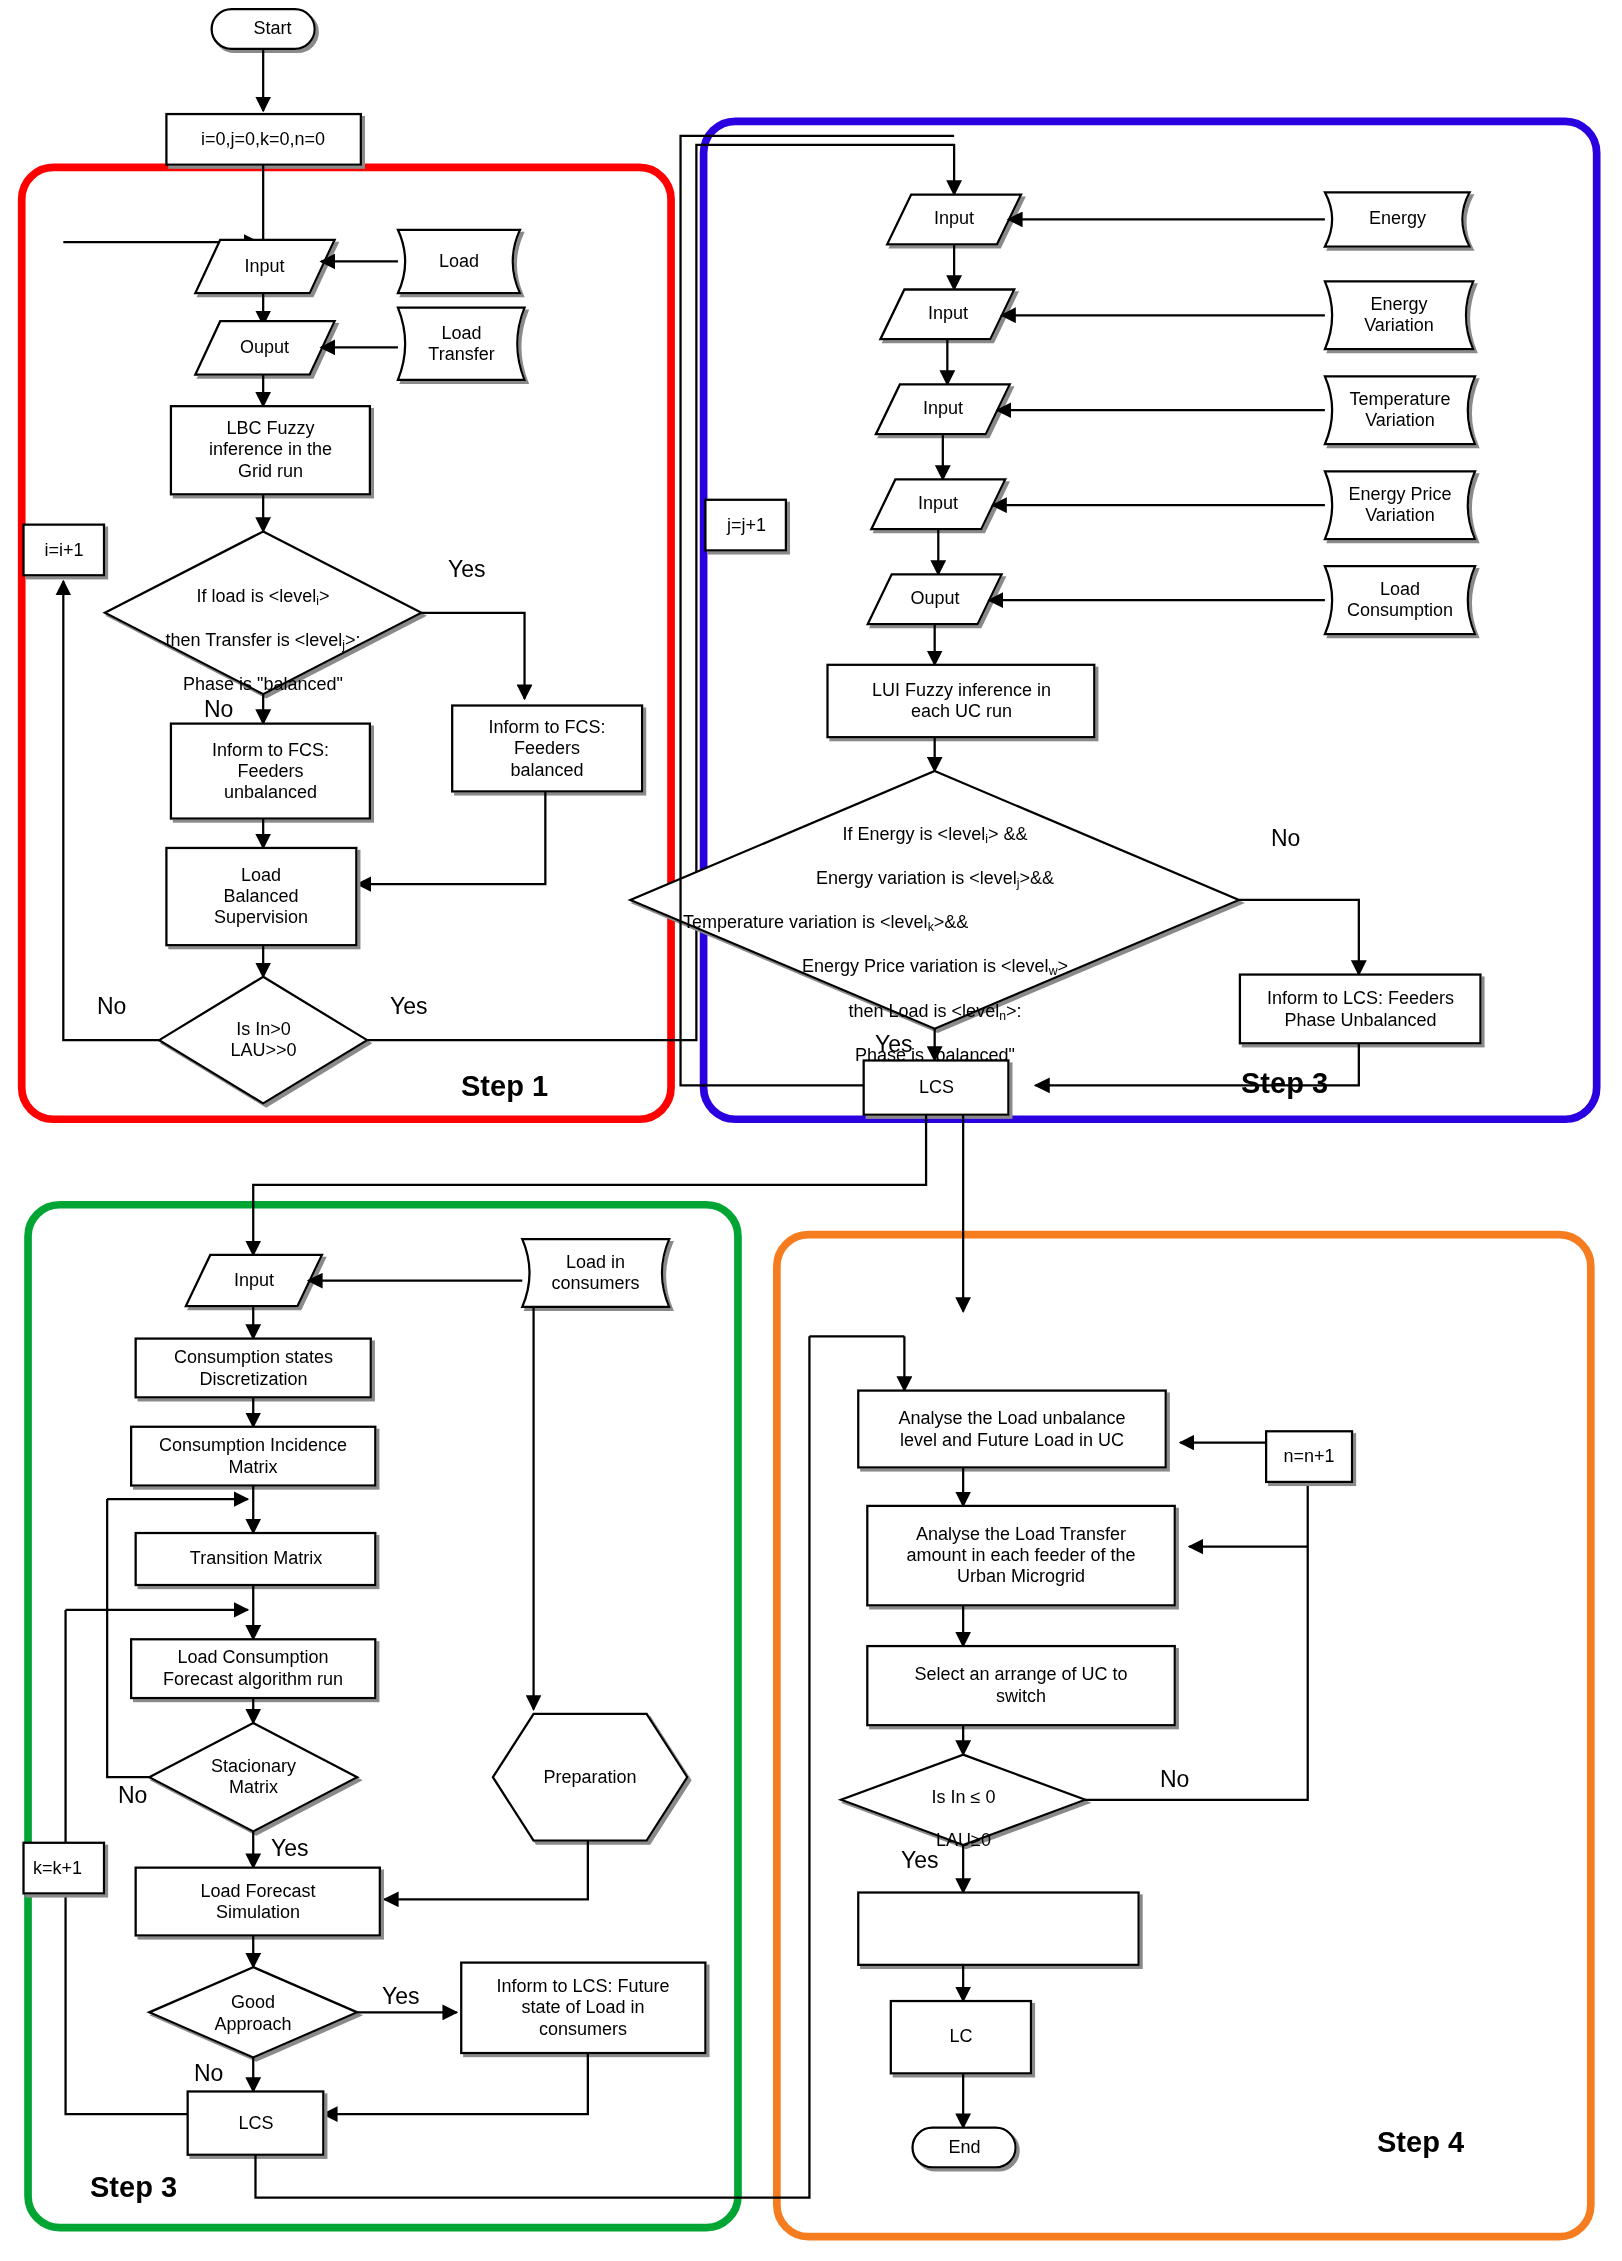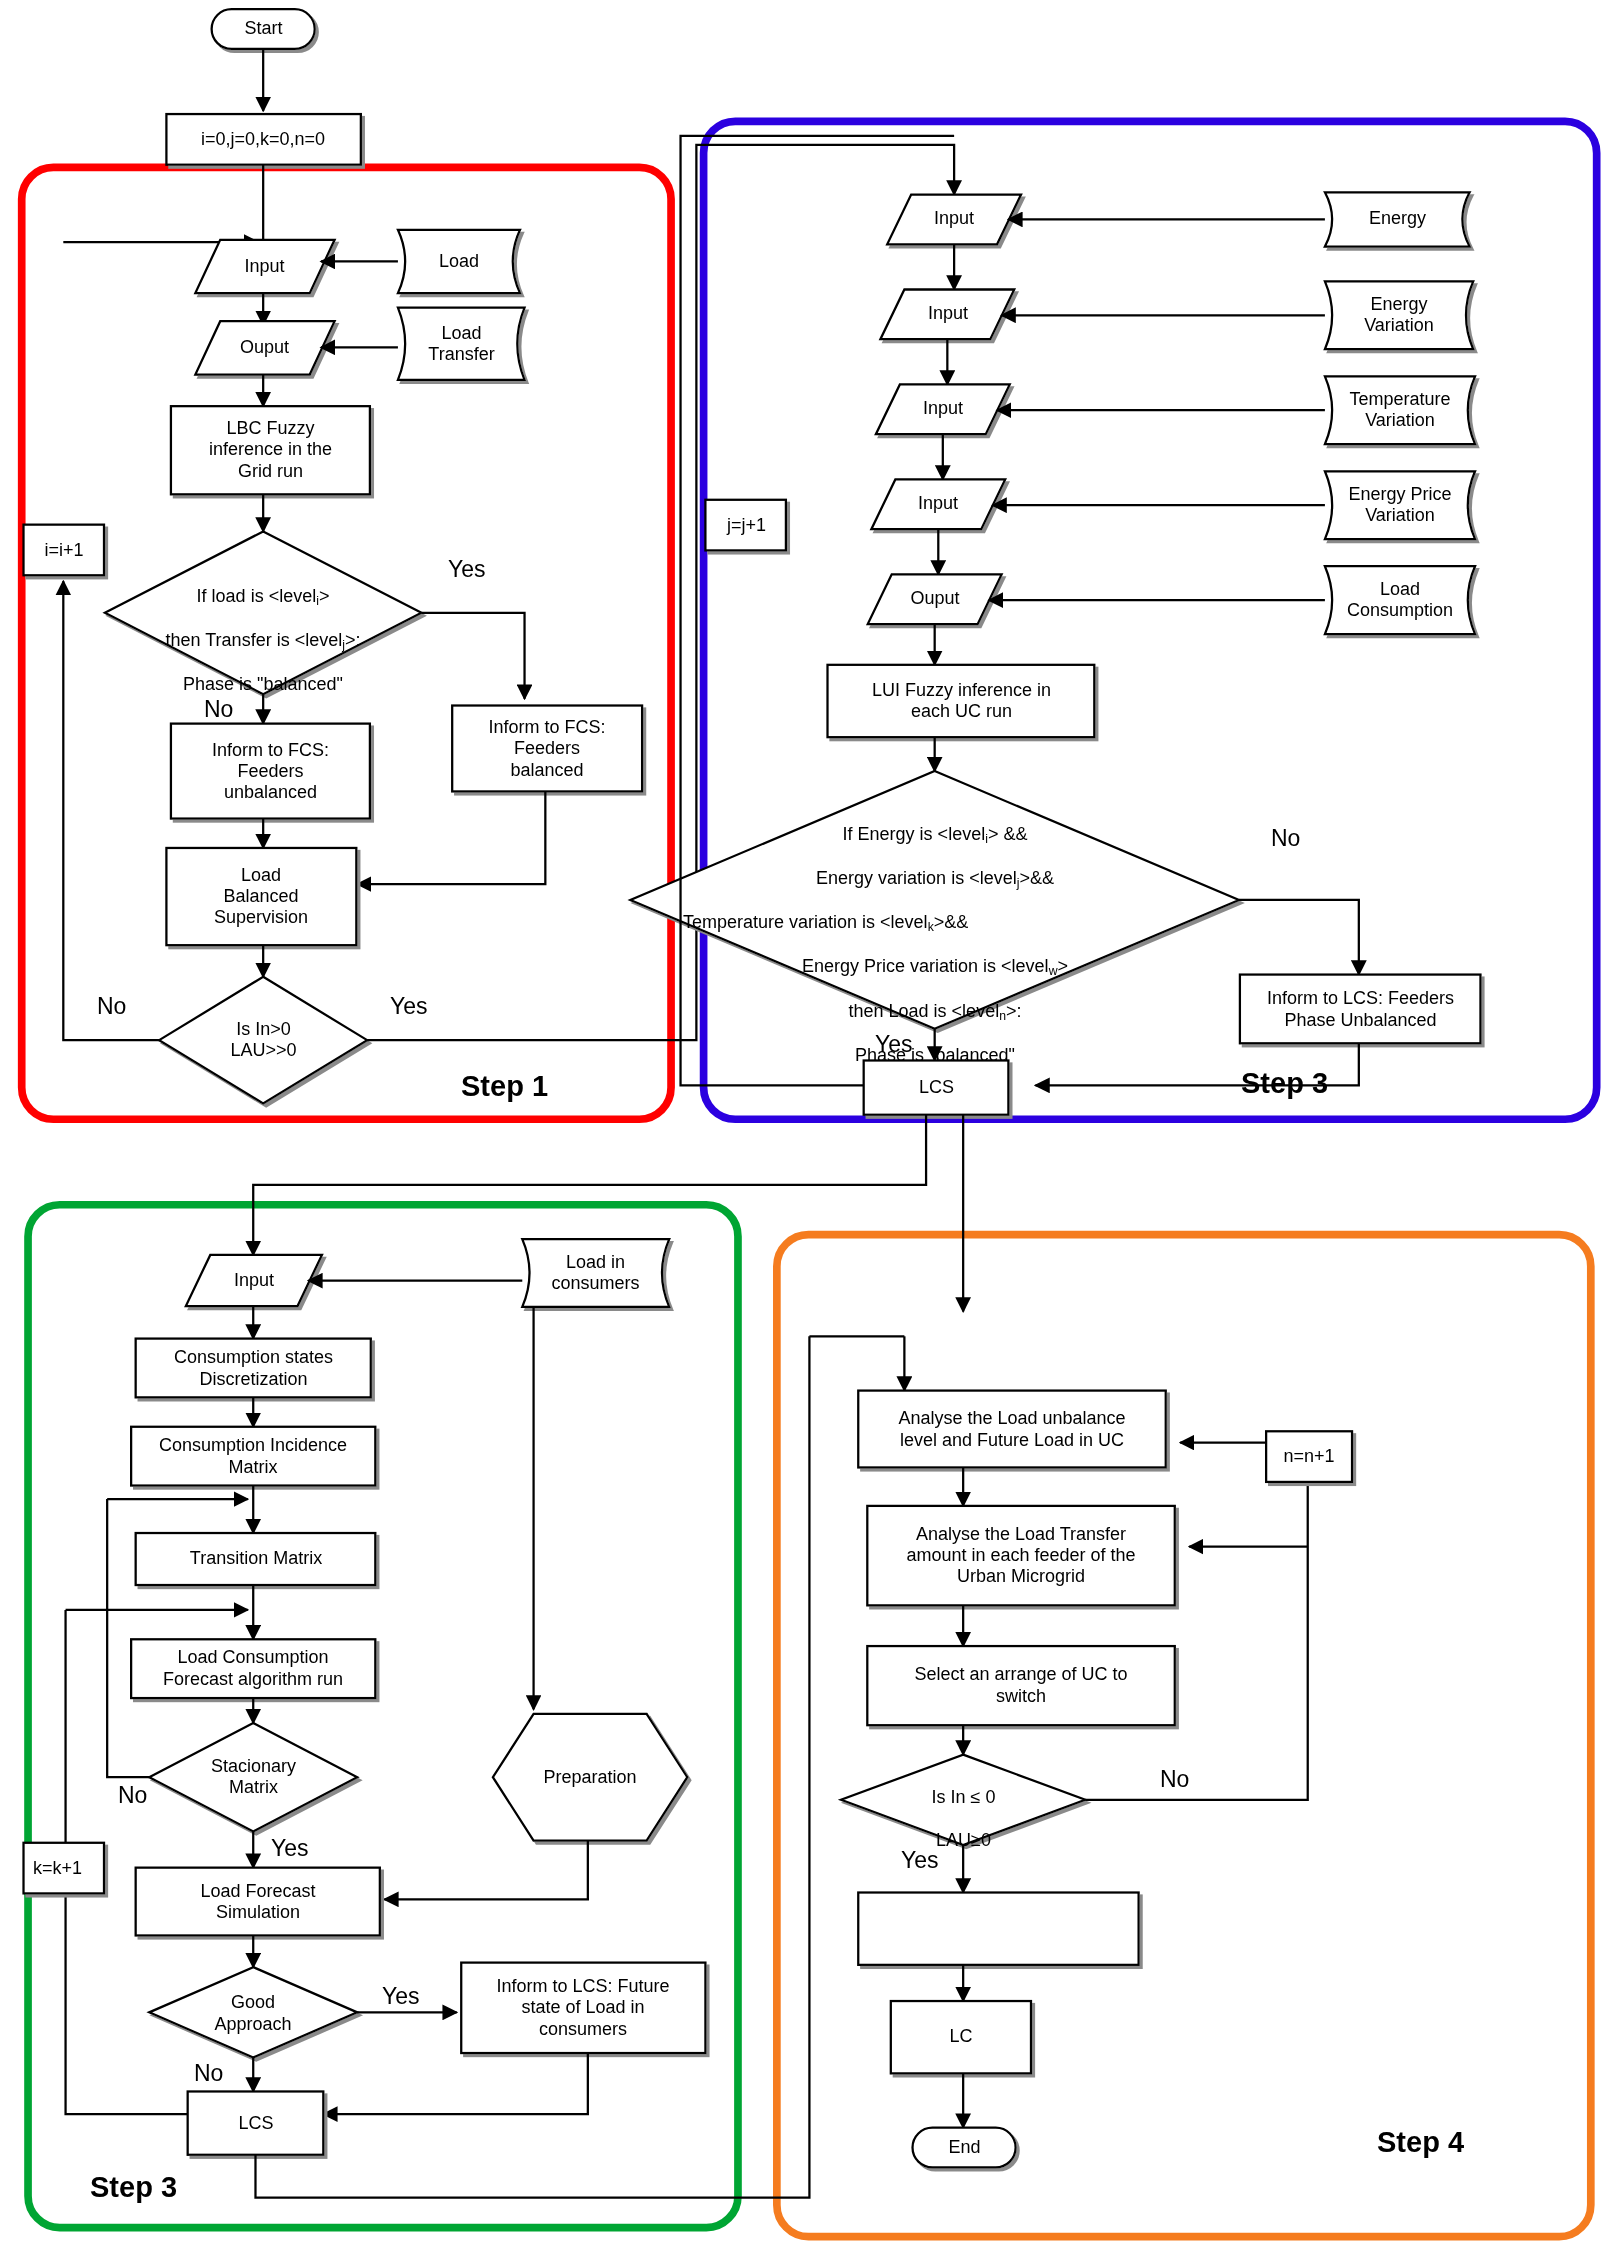--- a/index.html
+++ b/index.html
@@ -331,21 +331,21 @@
     <g filter="url(#sh)">
       <rect x="1970" y="4425" width="310" height="160" fill="#fff" stroke="#000" stroke-width="5"></rect>
     </g>
     <line x1="2130" y1="4585" x2="2130" y2="4705" stroke="#000" stroke-width="5" marker-end="url(#arrow)"></line>
 
     <g filter="url(#sh)">
       <rect x="2018" y="4705" width="228" height="88" rx="44" ry="44" fill="#fff" stroke="#000" stroke-width="5"></rect>
     </g>
   </svg>
 
-  <div class="node-label fs-md" style="left:212px;top:9px;width:103px;height:40px;border-radius:12px;">Start</div>
+  <div class="node-label fs-md" style="left:221px;top:9px;width:103px;height:40px;border-radius:12px;">Start</div>
   <div class="node-label fs-md" style="left:166px;top:114px;width:194px;height:51px;">i=0,j=0,k=0,n=0</div>
 
   <div class="node-label fs-md" style="left:195px;top:240px;width:139px;height:53px;">Input</div>
   <div class="node-label fs-md" style="left:398px;top:230px;width:122px;height:63px;">Load</div>
   <div class="node-label fs-md" style="left:195px;top:321px;width:139px;height:53px;">Ouput</div>
   <div class="node-label fs-md" style="left:398px;top:308px;width:127px;height:72px;">Load
 Transfer</div>
   <div class="node-label fs-md" style="left:171px;top:406px;width:199px;height:88px;">LBC Fuzzy
 inference in the
 Grid run</div>

